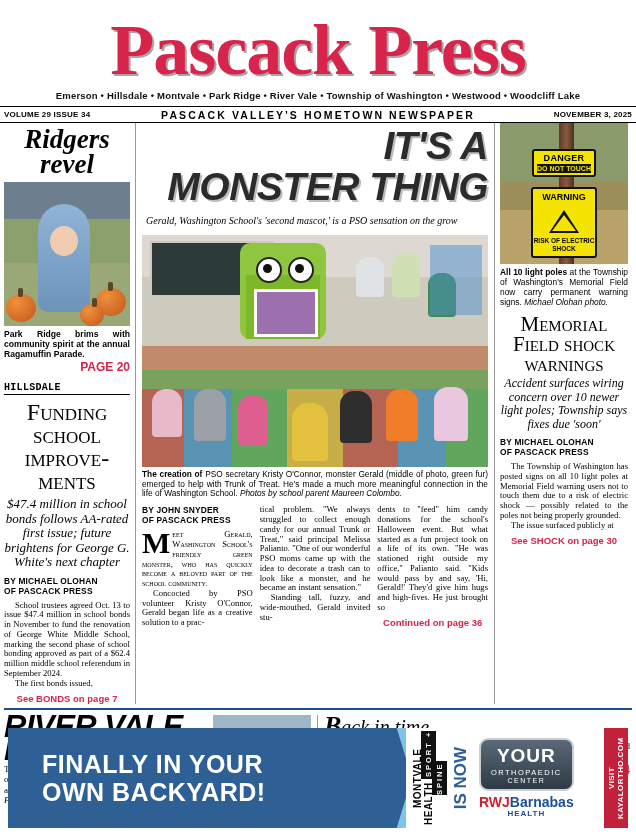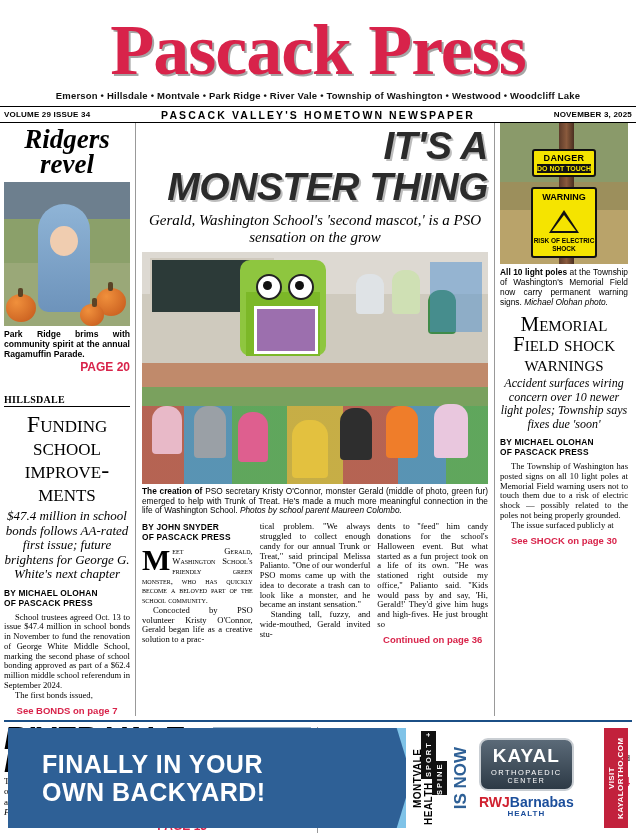--- a/index.html
+++ b/index.html
@@ -46,35 +46,35 @@
   .photo{background:#b9c4cc;position:relative;overflow:hidden;}
   .photo-ragamuffin{height:144px;background:
      radial-gradient(circle at 50% 58%, #8fb7d8 0 16%, rgba(143,183,216,0) 18%),
      linear-gradient(180deg,#6d7f8e 0 26%,#8ba06a 26% 56%,#9aa878 56% 100%);
   }
   .pumpkin{position:absolute;bottom:4px;width:30px;height:28px;border-radius:50%;
     background:radial-gradient(circle at 35% 30%,#f0903c,#c2561a);}
   .pumpkin:before{content:"";position:absolute;top:-6px;left:12px;width:5px;height:9px;background:#5a4326;border-radius:2px;}
   .cap{font-family:"Liberation Sans",sans-serif;font-size:8.6px;line-height:10px;font-weight:700;margin-top:3px;text-align:justify;}
   .pagered{color:#D8234A;font-family:"Liberation Sans",sans-serif;font-weight:700;font-size:12px;text-align:right;margin-top:1px;}
-  .kicker{font-family:Liberation Serif, serif;font-weight:700;font-size:10px;letter-spacing:.3px;border-bottom:1.5px solid #000;padding-bottom:1px;margin-top:20px;}
+  .kicker{font-family:Liberation Mono, monospace;font-weight:700;font-size:10px;letter-spacing:.3px;border-bottom:1.5px solid #000;padding-bottom:1px;margin-top:8px;}
   .hl-serif{font-family:"Liberation Serif",serif;font-size:24px;line-height:23px;text-align:center;margin:6px 0 4px;font-variant:small-caps;}
   .deck{font-family:"Liberation Serif",serif;font-style:italic;font-size:13px;line-height:14.5px;text-align:center;margin:4px 0 6px;}
   .byline{font-family:"Liberation Sans",sans-serif;font-weight:700;font-size:8.4px;line-height:10px;letter-spacing:.2px;margin-bottom:5px;}
   .body{font-size:8.6px;line-height:9.8px;text-align:justify;}
   .body p{margin:0;text-indent:11px;}
   .jump{color:#D8234A;font-family:"Liberation Sans",sans-serif;font-weight:700;font-size:9.5px;text-align:center;margin-top:4px;}
 
   
   .mainhead{
     font-family:"Liberation Sans",sans-serif;font-weight:700;font-style:italic;
     font-size:39px;line-height:36px;text-align:right;color:#2b2b2b;
     text-shadow:2px 2px 0 #bdbdbd;margin:5px 0 0;letter-spacing:-.5px;
   }
-  .maindeck{font-family:"Liberation Serif",serif;font-style:italic;font-size:15px;line-height:17px;text-align:center;margin:7px 4px 6px;}
+  .maindeck{font-family:"Liberation Serif",serif;font-style:italic;font-size:10px;line-height:17px;margin:7px 4px 6px;}
   .mainphoto{height:232px;position:relative;overflow:hidden;
     background:linear-gradient(180deg,#ddd9d2 0 18%,#cfcabe 18% 48%,#c08a6b 48% 58%,#7aa15e 58% 100%);}
   .maincap{font-family:"Liberation Sans",sans-serif;font-size:8.3px;line-height:9.7px;margin-top:3px;text-align:justify;}
   .maincap b{font-weight:700;}
   .maincap i{font-style:italic;}
   .cols3{display:flex;margin-top:6px;gap:7px;}
   .cols3 > div{flex:1;}
   .dropcap:first-letter{
     float:left;font-size:30px;line-height:25px;font-weight:700;padding:0 2px 0 0;font-family:"Liberation Serif",serif;
   }
@@ -314,21 +314,21 @@
       <div class="chev c1"></div>
     </div>
     <div class="ad-white">
       <div class="vert mv">
         <span>MONTVALE HEALTH</span>
         <span class="sub">SPORT + SPINE</span>
       </div>
       <div class="vert isnow">IS NOW</div>
       <div class="kayal">
         <div class="kayal-badge">
-          <div class="k1">KAYAL</div>
+          <div class="k1">YOUR</div>
           <div class="k2">ORTHOPAEDIC</div>
           <div class="k3">CENTER</div>
         </div>
         <div class="rwj">
           <span class="r">RWJ</span><span class="b">Barnabas</span>
           <span class="h">HEALTH</span>
         </div>
       </div>
       <div class="visit">
         <span class="vert">VISIT KAYALORTHO.COM</span>

